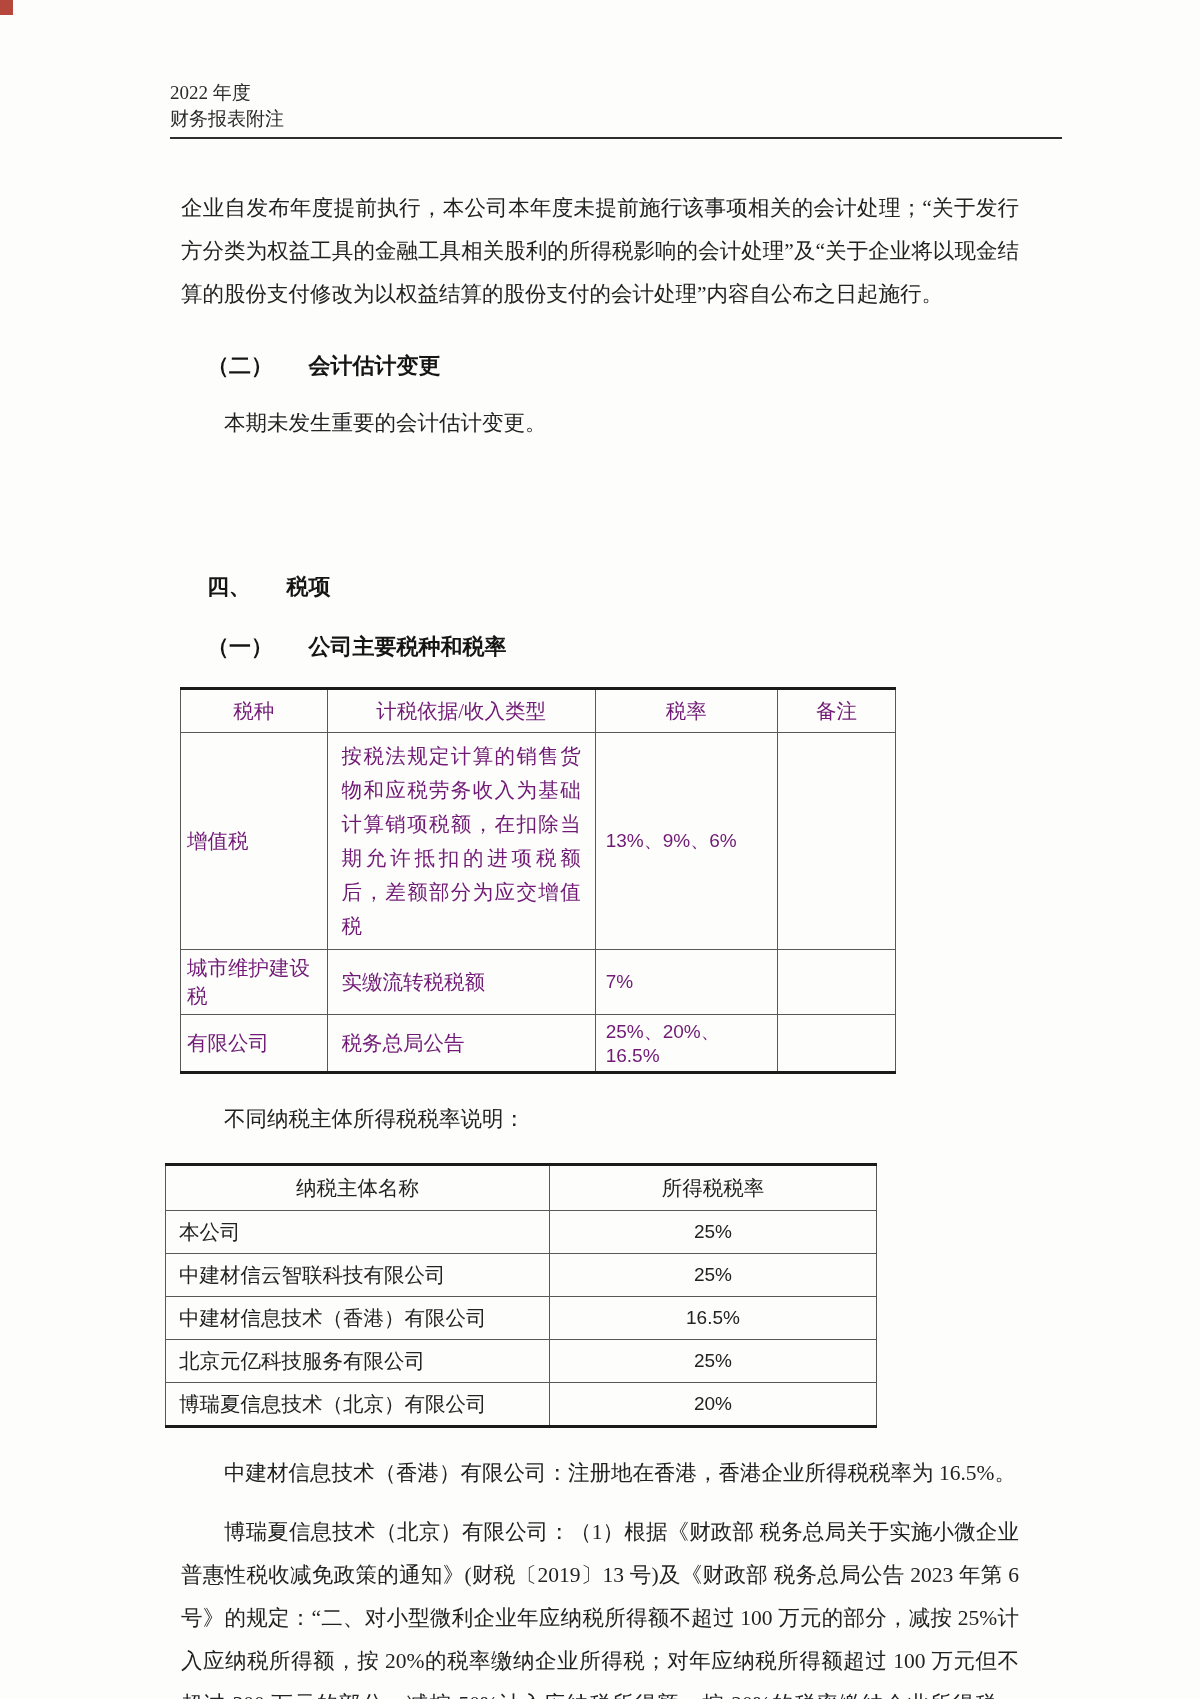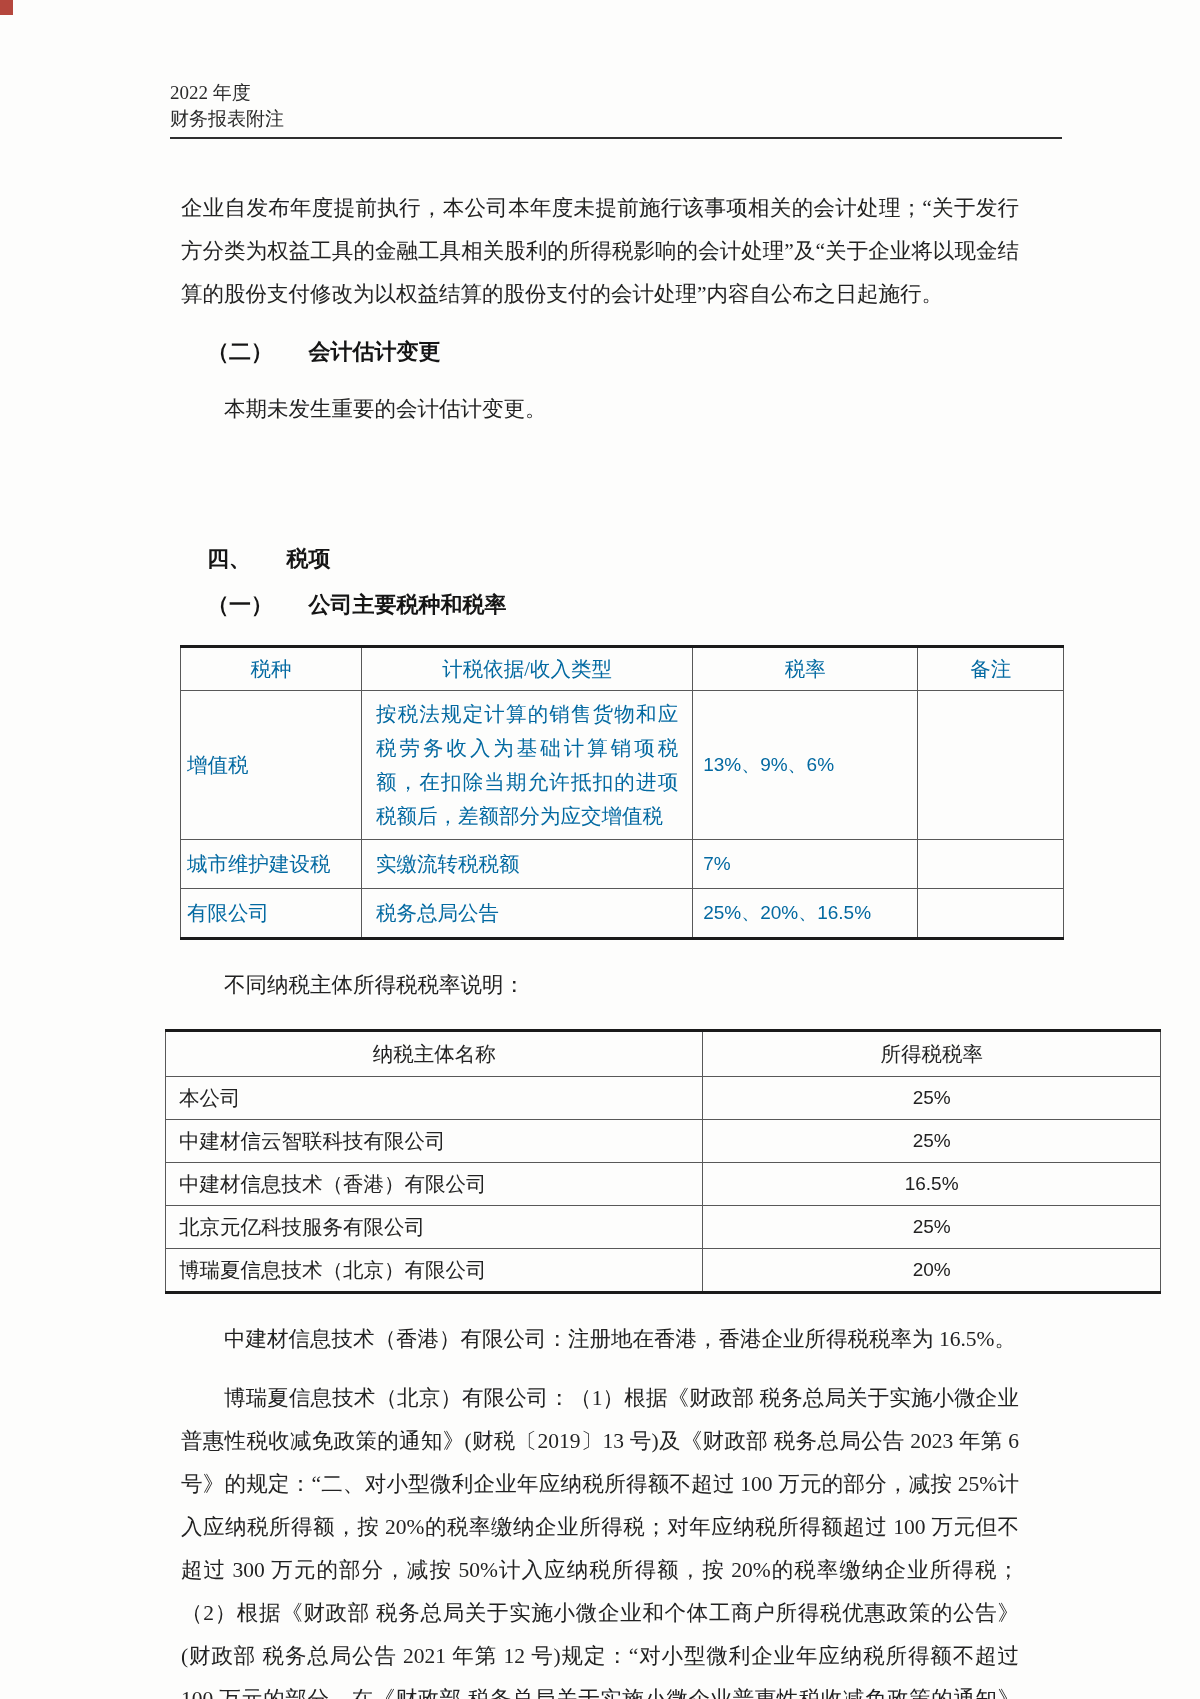--- a/index.html
+++ b/index.html
@@ -35,42 +35,42 @@
     color:#222;
   }
   .indent { text-indent:43px; }
   .p-first { margin-top:48px; }
   .heading {
     margin:6px 0 0 0;
     font-size:22px; line-height:40px;
     font-weight:bold; color:#151515;
   }
   .heading .h-num { display:inline-block; margin-left:42px; }
-  .heading .h-title { display:inline-block; margin-left:30px; }
+  .heading .h-title { display:inline-block; margin-left:30px;margin-top:14px; }
   .gap-large { height:86px; }
   
   table { border-collapse:collapse; table-layout:fixed; }
   .tax-table {
-    width:884px; margin:20px 0 0 15px;
-    font-size:20.5px; color:#0369a1;
+    width:716px; margin:20px 0 0 15px;
+    font-size:20.5px; color:#701a75;
     border-top:3.5px solid #1b1b1b;
     border-bottom:3.5px solid #1b1b1b;
   }
   .tax-table th, .tax-table td {
     border:1px solid #585858;
     padding:4px 10px;
     font-weight:normal;
   }
   .tax-table th { height:34px; text-align:center; }
   .tax-table td.c-tax { text-align:left; padding-left:6px; }
   .tax-table td.c-basis { text-align:justify; line-height:34px; padding:6px 14px; }
   .tax-table td.c-rate { text-align:left; font-family:"Liberation Sans","DejaVu Sans",sans-serif; font-size:19px; }
   .tax-table td { height:36px; }
   .entity-table {
-    width:996px; margin:22px 0 9px 0;
+    width:712px; margin:22px 0 9px 0;
     font-size:20.5px; color:#222;
     border-top:3.5px solid #1b1b1b;
     border-bottom:3.5px solid #1b1b1b;
   }
   .entity-table th, .entity-table td {
     border:1px solid #585858;
     padding:4px 10px;
     font-weight:normal; height:34px;
   }
   .entity-table th { text-align:center; height:36px; }

